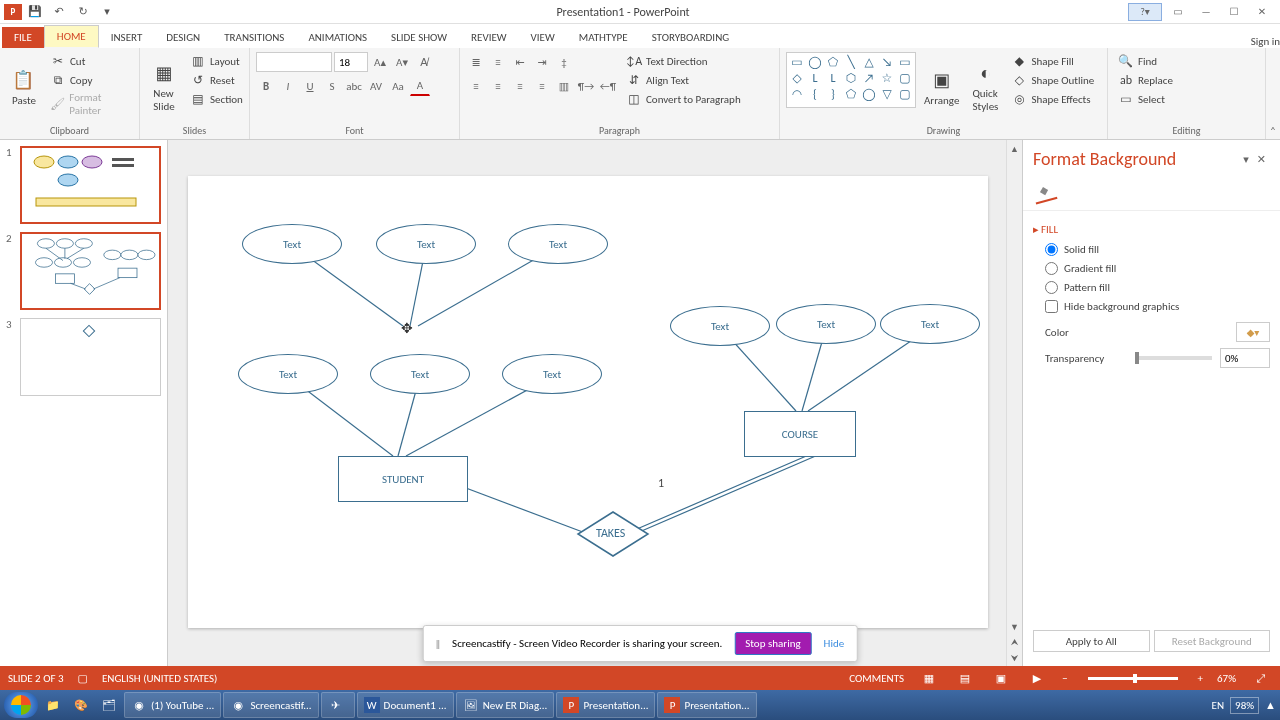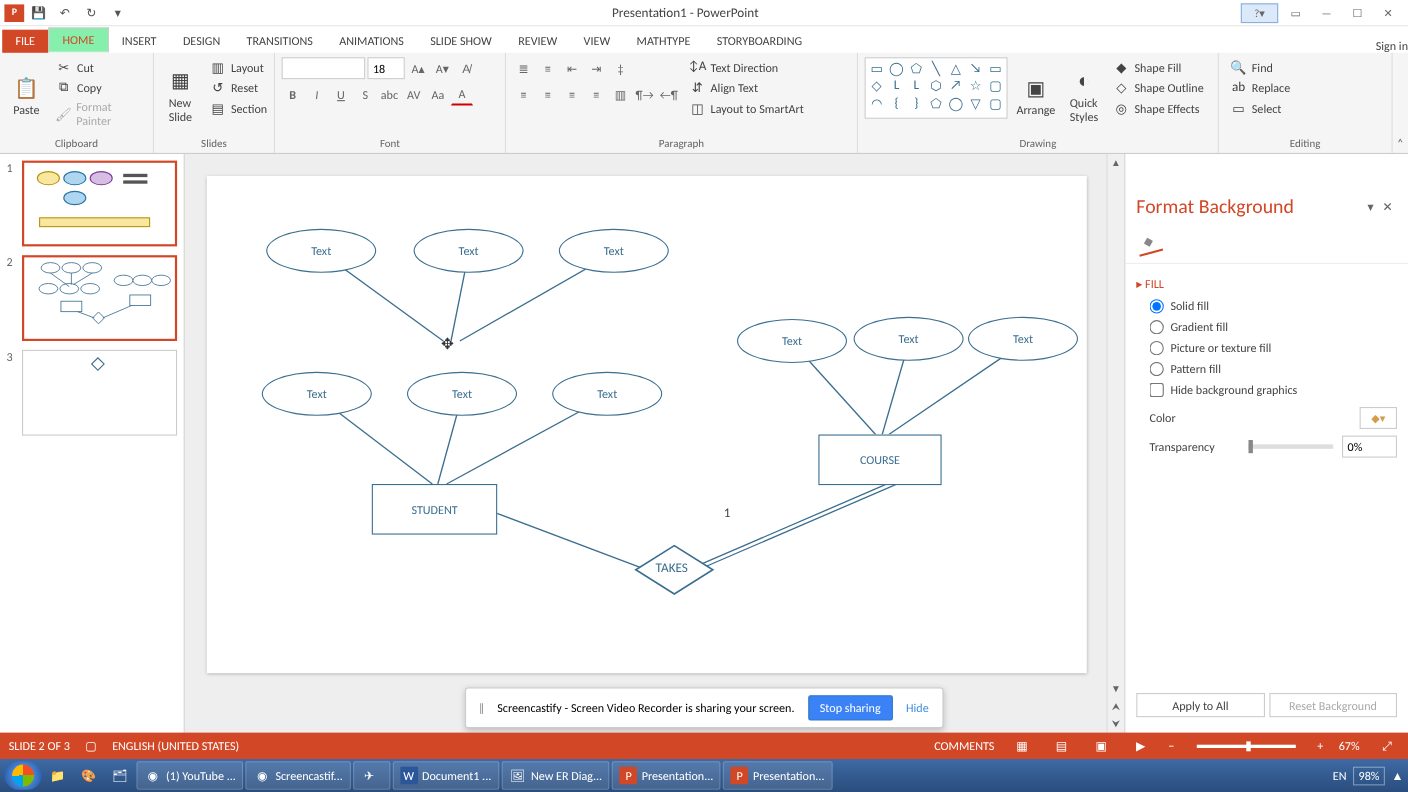--- a/index.html
+++ b/index.html
@@ -11,21 +11,21 @@
 .qat-btn { width:22px; height:20px; display:flex; align-items:center; justify-content:center; color:#555; }
 .pp-icon { width:18px; height:16px; background:#d24726; color:#fff; display:flex; align-items:center; justify-content:center; font-weight:bold; font-size:9px; }
 .title-center { flex:1; text-align:center; color:#444; font-size:12px; }
 .title-right { display:flex; align-items:center; gap:4px; padding-right:6px; color:#666; }
 .win-btn { width:24px; height:18px; display:flex; align-items:center; justify-content:center; font-size:10px; }
 
 
 .tabs { height:24px; display:flex; align-items:flex-end; padding-left:2px; background:#fff;}
 .tab { padding:4px 12px; font-size:11px; color:#444; text-transform:uppercase; cursor:pointer; }
 .tab.file { background:#d24726; color:#fff; }
-.tab.active { color:#d24726; border:1px solid #ccc; border-bottom:1px solid #f5f5f5; background:#86efac;}
+.tab.active { color:#d24726; border:1px solid #ccc; border-bottom:1px solid #f5f5f5; background:#fef9c3;}
 .tabs-right { margin-left:auto; color:#444; font-size:11px;}
 
 
 .ribbon { height:92px; background:#f5f5f5; border-bottom:1px solid #ccc; display:flex; }
 .group { border-right:1px solid #ddd; padding:4px 6px 2px 6px; display:flex; flex-direction:column; justify-content:space-between; }
 .group-label { text-align:center; color:#666; font-size:10px; padding-top:2px; position:relative;}
 .group-body { display:flex; gap:4px; flex:1;}
 .bigbtn { display:flex; flex-direction:column; align-items:center; justify-content:center; gap:2px; padding:2px 4px; min-width:36px; color:#444;}
 .bigbtn .ic { width:24px; height:24px; display:flex; align-items:center; justify-content:center; font-size:18px;}
 .smbtn { display:flex; align-items:center; gap:4px; padding:1px 4px; color:#444; }
@@ -39,52 +39,52 @@
 .shapes-gallery span { width:16px; height:14px; color:#3b6e8f; font-size:12px; display:flex; align-items:center; justify-content:center;}
 
 
 .work { position:absolute; top:140px; left:0; right:0; bottom:54px; display:flex; }
 .thumbs { width:168px; background:#fff; border-right:1px solid #ccc; overflow:auto; padding:6px 6px;}
 .thumb-wrap { display:flex; gap:4px; margin-bottom:8px;}
 .thumb-num { width:10px; color:#666; font-size:11px;}
 .thumb { flex:1; height:78px; border:1px solid #ccc; background:#fff; position:relative;}
 .thumb.sel { border:2px solid #d24726;}
 .canvas-area { flex:1; background:#eee; position:relative; overflow:hidden;}
-.slide { position:absolute; left:20px; top:20px; width:800px; height:452px; background:#fff; box-shadow:0 1px 3px rgba(0,0,0,.25);}
+.slide { position:absolute; left:20px; top:36px; width:800px; height:452px; background:#fff; box-shadow:0 1px 3px rgba(0,0,0,.25);}
 .scroll-v { position:absolute; right:0; top:0; bottom:0; width:16px; background:#f0f0f0; border-left:1px solid #ddd;}
 .scroll-v .arr { height:16px; display:flex; align-items:center; justify-content:center; color:#666; font-size:9px;}
 
 
 .er-ov { position:absolute; width:100px; height:40px; border:1.5px solid #3b6e8f; border-radius:50%; background:#fff; display:flex; align-items:center; justify-content:center; color:#3b6e8f; font-size:12px;}
 .er-rect { position:absolute; border:1.5px solid #3b6e8f; background:#fff; display:flex; align-items:center; justify-content:center; color:#3b6e8f; font-size:12px;}
 .er-line { stroke:#3b6e8f; stroke-width:1.2; fill:none;}
 .er-diamond-label { position:absolute; color:#3b6e8f; font-size:12px;}
 
 
 .pane { width:258px; background:#fff; border-left:1px solid #ccc; display:flex; flex-direction:column; }
-.pane-head { padding:8px 10px; display:flex; align-items:center;margin-top:29px; }
+.pane-head { padding:8px 10px; display:flex; align-items:center; }
 .pane-title { color:#d24726; font-size:18px; flex:1;}
 .pane-ctrl { color:#666; padding:0 4px;}
 .pane-iconbar { padding:2px 10px 8px 10px; border-bottom:1px solid #eee;}
 .bucket { width:22px; height:22px; border-bottom:2px solid #d24726; color:#888; display:flex; align-items:center; justify-content:center; transform:rotate(-15deg);}
 .pane-body { padding:8px 10px; }
 .sec-head { color:#d24726; font-size:11px; cursor:pointer; padding:4px 0;}
 .opt { display:flex; align-items:center; gap:6px; padding:3px 0 3px 12px; color:#444;}
 .opt input { margin:0;}
 .ctl-row { display:flex; align-items:center; gap:8px; padding:6px 0 0 12px;}
 .ctl-row label { width:82px; color:#444;}
 .colorbtn { width:34px; height:20px; border:1px solid #ccc; display:flex; align-items:center; justify-content:center; font-size:10px; color:#d29c4b;}
 .spinbox { width:50px; height:20px; border:1px solid #ccc; padding:0 4px; display:flex; align-items:center;}
 .pane-foot { margin-top:auto; padding:8px 10px 14px 10px; display:flex; gap:4px;}
 .pbtn { flex:1; height:22px; border:1px solid #ccc; background:#fff; display:flex; align-items:center; justify-content:center; color:#444; font-size:11px;}
 .pbtn.dis { color:#aaa;}
 
 
 .banner { position:absolute; bottom:58px; left:50%; transform:translateX(-50%); background:#fff; border:1px solid #ccc; border-radius:3px; display:flex; align-items:center; gap:12px; padding:6px 12px; box-shadow:0 2px 6px rgba(0,0,0,.2);}
-.banner-btn { background:#3b82f6; color:#fff; padding:4px 10px; border-radius:2px; border:1px solid #2f78c4;}
+.banner-btn { background:#a21caf; color:#fff; padding:4px 10px; border-radius:2px; border:1px solid #2f78c4;}
 .banner-hide { color:#3f8fe0; cursor:pointer;}
 
 
 .status { position:absolute; bottom:30px; left:0; right:0; height:24px; background:#d24726; color:#fff; display:flex; align-items:center; padding:0 8px; font-size:11px; gap:14px;}
 .status .spacer { flex:1;}
 .vbtn { width:22px; height:18px; display:flex; align-items:center; justify-content:center;}
 .zoomslider { width:90px; height:3px; background:#fff; position:relative; margin:0 6px;}
 .zoomslider::after{content:"";position:absolute;left:50%;top:-3px;width:4px;height:9px;background:#fff;}
 
 
@@ -238,21 +238,21 @@
         <div class="smbtn">
             <span class="ic">↕A</span>
             <span>Text Direction</span>
           </div>
         <div class="smbtn">
             <span class="ic">⇵</span>
             <span>Align Text</span>
           </div>
         <div class="smbtn">
             <span class="ic">◫</span>
-            <span>Layout to SmartArt</span>
+            <span>Convert to Paragraph</span>
           </div>
       </div>
     </div>
     <div class="group-label">Paragraph</div>
   </div>
 
   <div class="group" style="width:328px">
     <div class="group-body">
       <div class="shapes-gallery">
         <span>▭</span>
@@ -418,21 +418,21 @@
       <div class="er-ov" style="left:482px;top:130px">
           <span>Text</span>
         </div>
       <div class="er-ov" style="left:588px;top:128px">
           <span>Text</span>
         </div>
       <div class="er-ov" style="left:692px;top:128px">
           <span>Text</span>
         </div>
 
-      <div class="er-rect" style="left:150px;top:280px;width:114px;height:46px">
+      <div class="er-rect" style="left:150px;top:280px;width:130px;height:46px">
           <span>STUDENT</span>
         </div>
       <div class="er-rect" style="left:556px;top:235px;width:112px;height:46px">
           <span>COURSE</span>
         </div>
 
       <div class="er-diamond-label" style="left:408px;top:350px">TAKES</div>
       <div class="er-diamond-label" style="left:470px;top:300px;color:#444">1</div>
 
       <div style="position:absolute;left:213px;top:144px;font-size:14px;color:#333">✥</div>
@@ -457,24 +457,20 @@
       </div>
     <div class="pane-body">
       <div class="sec-head">▸ <span>FILL</span></div>
       <label class="opt">
           <input type="radio" name="fill" checked="" style="">
           <span>Solid fill</span>
         </label>
       <label class="opt">
           <input type="radio" name="fill" style="">
           <span>Gradient fill</span>
-        </label>
-      <label class="opt">
-          <input type="radio" name="fill" style="">
-          <span>Picture or texture fill</span>
         </label>
       <label class="opt">
           <input type="radio" name="fill" style="">
           <span>Pattern fill</span>
         </label>
       <label class="opt">
           <input type="checkbox" style="">
           <span>Hide background graphics</span>
         </label>
       <div class="ctl-row">

